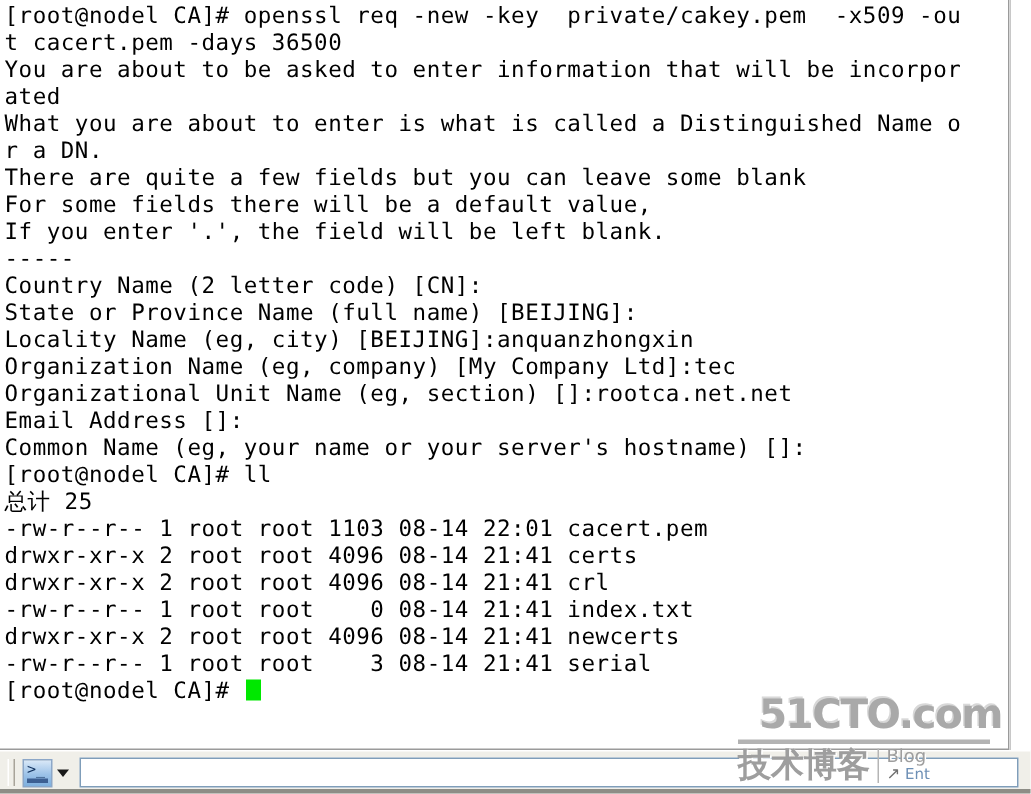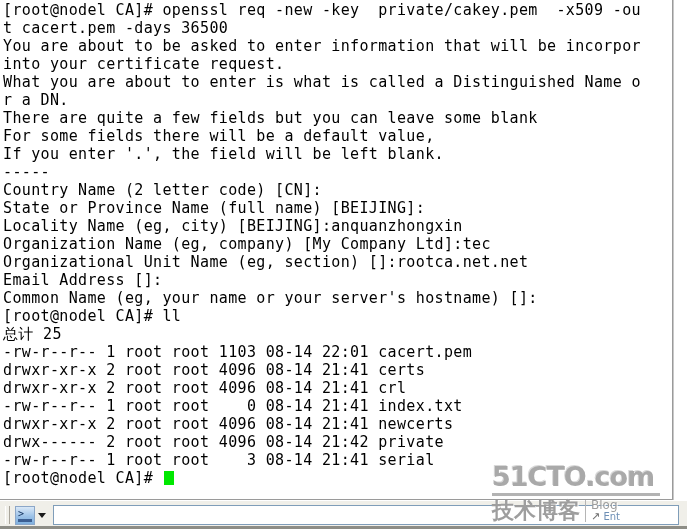--- a/index.html
+++ b/index.html
@@ -164,20 +164,21 @@
   }
   #wm-main {
     font-family: "DejaVu Sans", "Liberation Sans", sans-serif;
     font-weight: bold;
     font-size: 27px;
     line-height: 27px;
     letter-spacing: -1px;
     color: #a9a9a9;
     text-shadow: 1px 1px 0 #ffffff, -1px -1px 0 #d8d8d8;
     white-space: nowrap;
+    text-align: center;
   }
   #wm-rule {
     width: 168px;
     height: 3px;
     background: #b3b3b3;
     margin-top: 2px;
     border-top: 1px solid #ffffff;
   }
   #wm-row {
     display: flex;
@@ -220,42 +221,41 @@
 </style>
 </head>
 <body>
 
 <div id="app">
 
   <div id="terminal">
     <div class="line">[root@nodel CA]# openssl req -new -key  private/cakey.pem  -x509 -ou</div>
     <div class="line">t cacert.pem -days 36500</div>
     <div class="line">You are about to be asked to enter information that will be incorpor</div>
-    <div class="line">into your certificate request.</div>
+    <div class="line">ated</div>
     <div class="line">What you are about to enter is what is called a Distinguished Name o</div>
     <div class="line">r a DN.</div>
     <div class="line">There are quite a few fields but you can leave some blank</div>
     <div class="line">For some fields there will be a default value,</div>
     <div class="line">If you enter '.', the field will be left blank.</div>
     <div class="line">-----</div>
     <div class="line">Country Name (2 letter code) [CN]:</div>
     <div class="line">State or Province Name (full name) [BEIJING]:</div>
     <div class="line">Locality Name (eg, city) [BEIJING]:anquanzhongxin</div>
     <div class="line">Organization Name (eg, company) [My Company Ltd]:tec</div>
     <div class="line">Organizational Unit Name (eg, section) []:rootca.net.net</div>
     <div class="line">Email Address []:</div>
     <div class="line">Common Name (eg, your name or your server's hostname) []:</div>
     <div class="line">[root@nodel CA]# ll</div>
     <div class="line">总计 25</div>
     <div class="line">-rw-r--r-- 1 root root 1103 08-14 22:01 cacert.pem</div>
     <div class="line">drwxr-xr-x 2 root root 4096 08-14 21:41 certs</div>
     <div class="line">drwxr-xr-x 2 root root 4096 08-14 21:41 crl</div>
     <div class="line">-rw-r--r-- 1 root root    0 08-14 21:41 index.txt</div>
     <div class="line">drwxr-xr-x 2 root root 4096 08-14 21:41 newcerts</div>
-    <div class="line">drwx------ 2 root root 4096 08-14 21:42 private</div>
     <div class="line">-rw-r--r-- 1 root root    3 08-14 21:41 serial</div>
     <div class="line"><span>[root@nodel CA]# </span><span class="cursor"></span></div>
   </div>
 
   <div id="right-frame"></div>
 
   <div id="bottom-bar">
     <div class="grip"></div>
     <div class="tb-icon">
       <span class="glyph">&gt;_</span>

